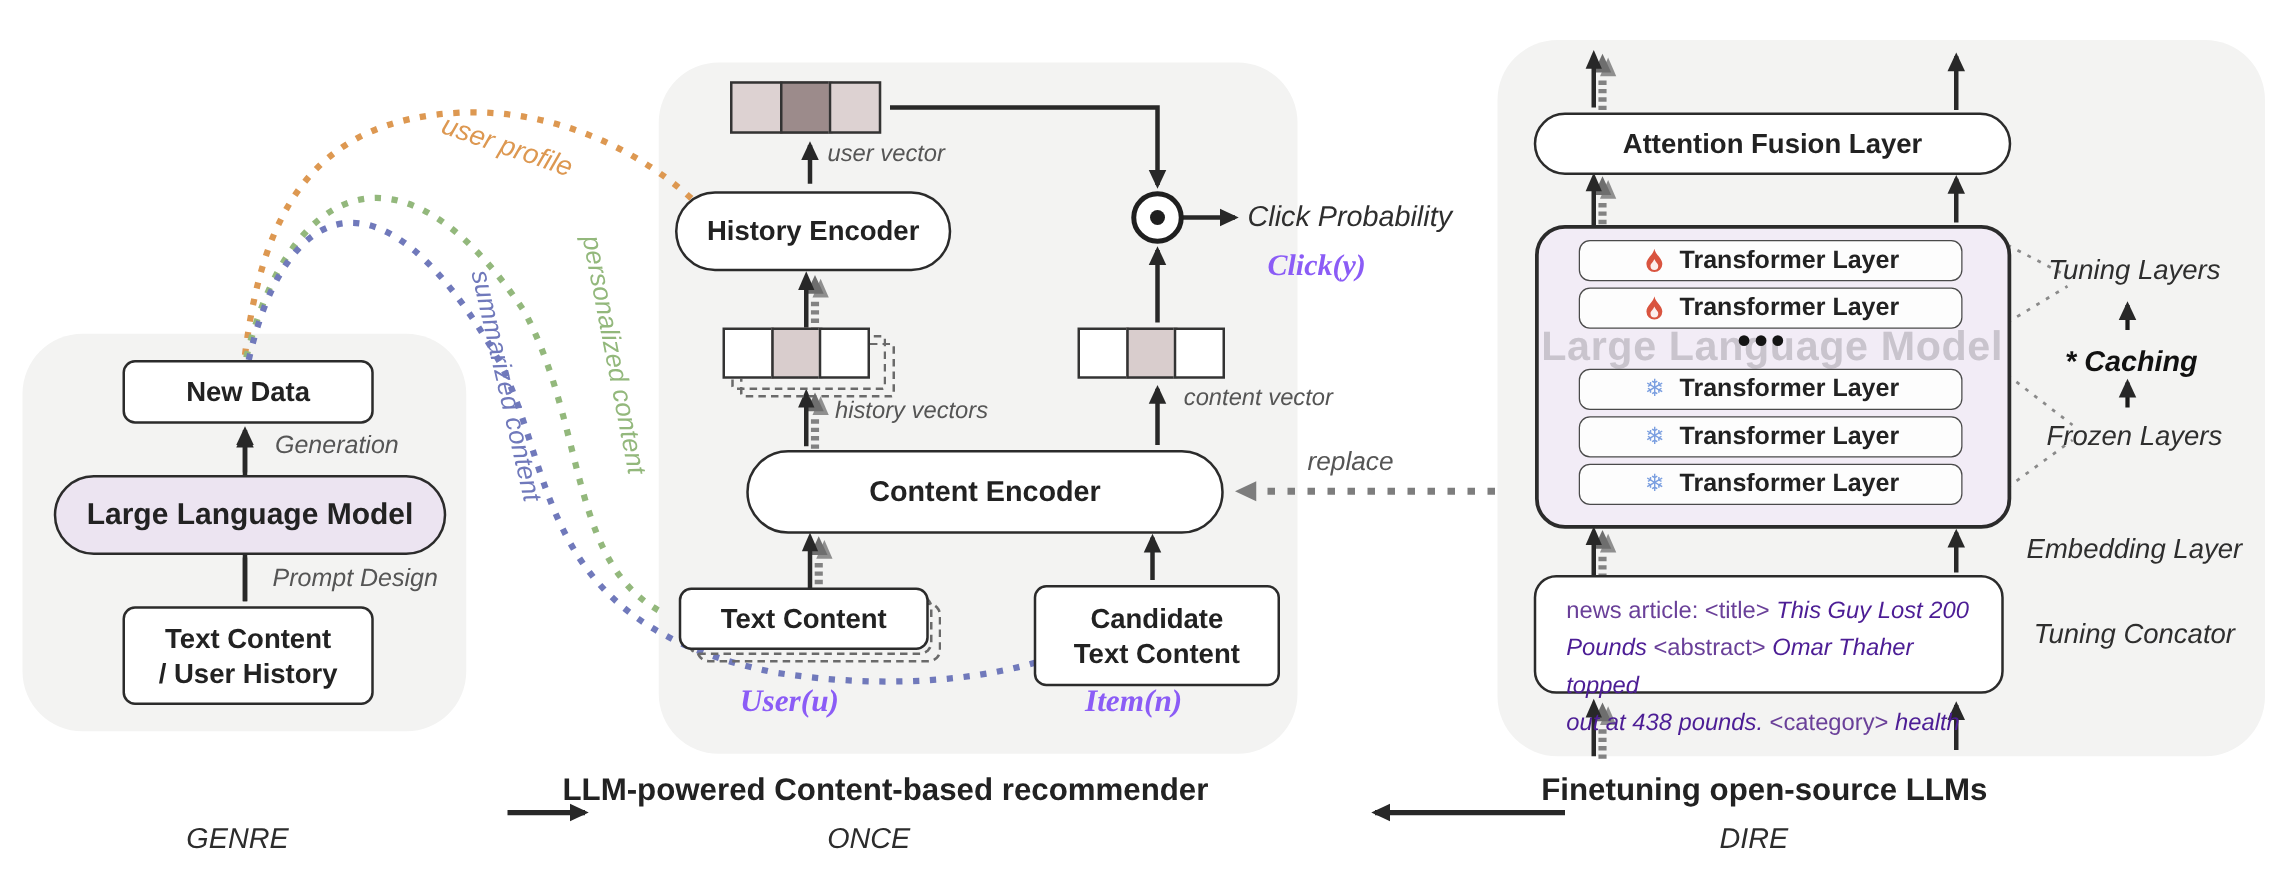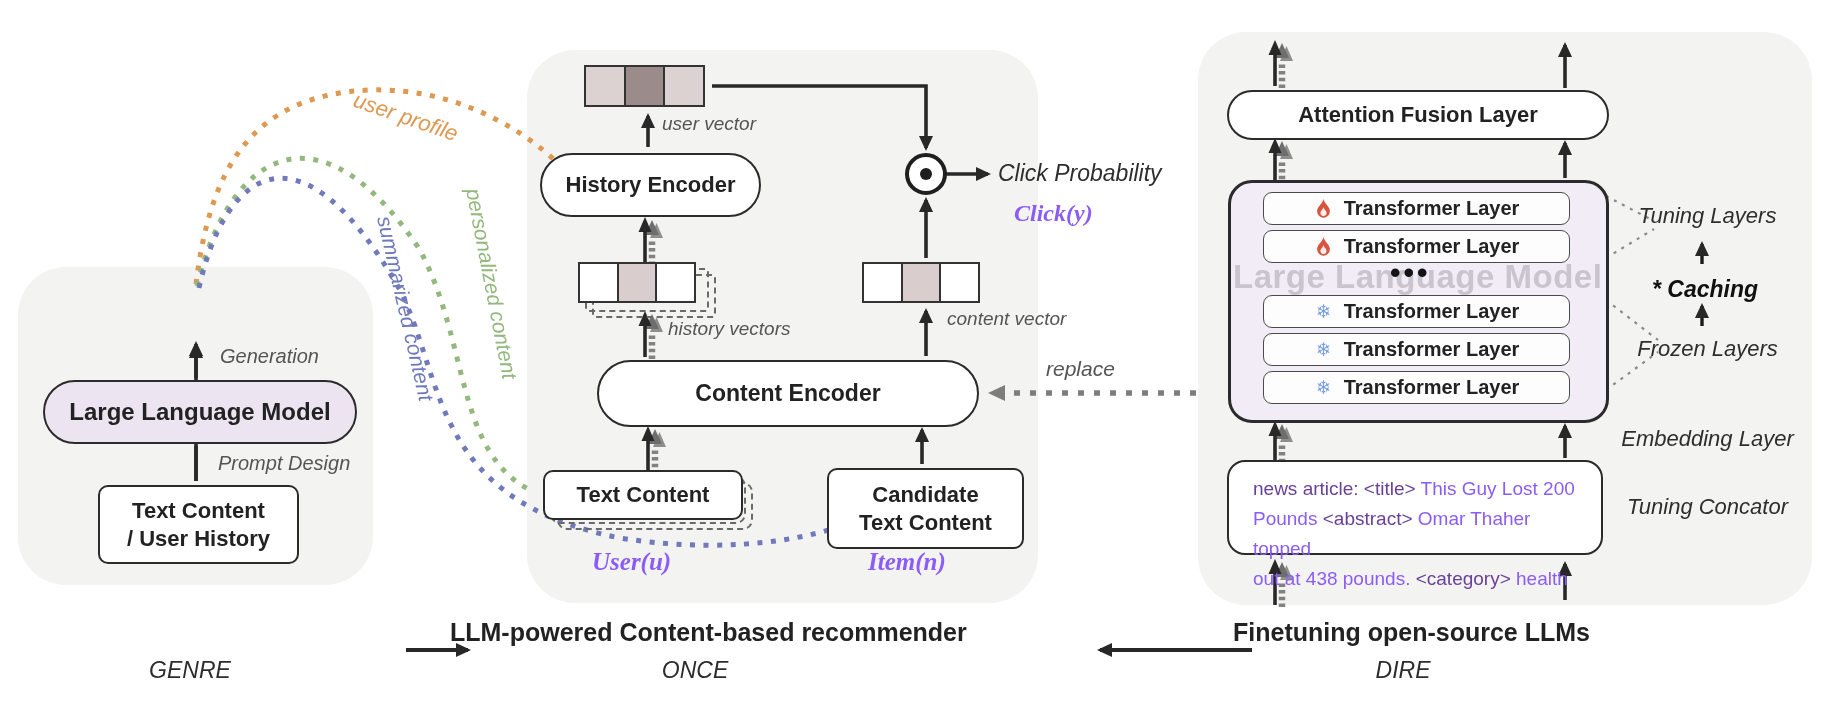--- a/index.html
+++ b/index.html
@@ -28,21 +28,21 @@
   .trow{position:absolute;z-index:3;background:#fdfdfd;border:1.7px solid #4a4a4a;border-radius:9px;
         display:flex;align-items:center;justify-content:center;gap:10px;font-weight:bold;font-size:20px;color:#222;}
   .ticon{display:flex;align-items:center;justify-content:center;width:20px;height:20px;}
   .snow{font-family:"DejaVu Sans",sans-serif;color:#7b9fe0;font-size:19px;font-weight:normal;line-height:1;}
   .watermark{position:absolute;z-index:2;font-weight:bold;font-size:33px;color:#c9c4cd;white-space:nowrap;
              text-align:center;letter-spacing:0.5px;}
   .dots3{position:absolute;z-index:4;font-size:30px;letter-spacing:3px;color:#141414;font-weight:bold;}
   .newsbox{position:absolute;z-index:2;background:#fff;border:2.5px solid #2b2b2b;border-radius:18px;
            font-size:19px;line-height:1.58;color:#222;padding:12px 18px 10px 24px;box-sizing:border-box;}
   .tag{color:#6a4099;font-style:normal;}
-  .itx{color:#8b5cf6;}
+  .itx{font-style:italic;color:#4c1d95;}
   .cachelbl{position:absolute;z-index:2;font-weight:bold;font-style:italic;font-size:23px;color:#111;white-space:nowrap;}
 </style>
 </head>
 <body>
 
 <div id="canvas">
 
   <div class="panel" style="left:18px;top:267px;width:355px;height:318px;"></div>
   <div class="panel" style="left:527px;top:50px;width:511px;height:553px;"></div>
   <div class="panel" style="left:1198px;top:32px;width:614px;height:573px;"></div>
@@ -111,20 +111,23 @@
       <line x1="1606" y1="390" x2="1658" y2="352"></line>
     </g>
 
     <line x1="1702" y1="264" x2="1702" y2="244" stroke="#1a1a1a" stroke-width="3.4" marker-end="url(#ah)"></line>
     <line x1="1702" y1="326" x2="1702" y2="306" stroke="#1a1a1a" stroke-width="3.4" marker-end="url(#ah)"></line>
 
     <line x1="406" y1="650" x2="468" y2="650" stroke="#282828" stroke-width="4.2" marker-end="url(#ah)"></line>
     <line x1="1252" y1="650" x2="1100" y2="650" stroke="#282828" stroke-width="4.2" marker-end="url(#ah)"></line>
   </svg>
 
+  <div class="box" style="left:98px;top:288px;width:197px;height:47px;">
+    <span>New Data</span>
+  </div>
   <div class="lbl" style="left:220px;top:345px;font-size:20px;">Generation</div>
   <div class="box pill lav" style="left:43px;top:380px;width:310px;height:60px;font-size:24px;">
     <span>Large Language Model</span>
   </div>
   <div class="lbl" style="left:218px;top:452px;font-size:20px;">Prompt Design</div>
   <div class="box" style="left:98px;top:485px;width:197px;height:75px;flex-direction:column;">
     <span>Text Content</span>
     <span>/ User History</span>
   </div>
   <div class="method" style="left:20px;top:657px;width:340px;">GENRE</div>

